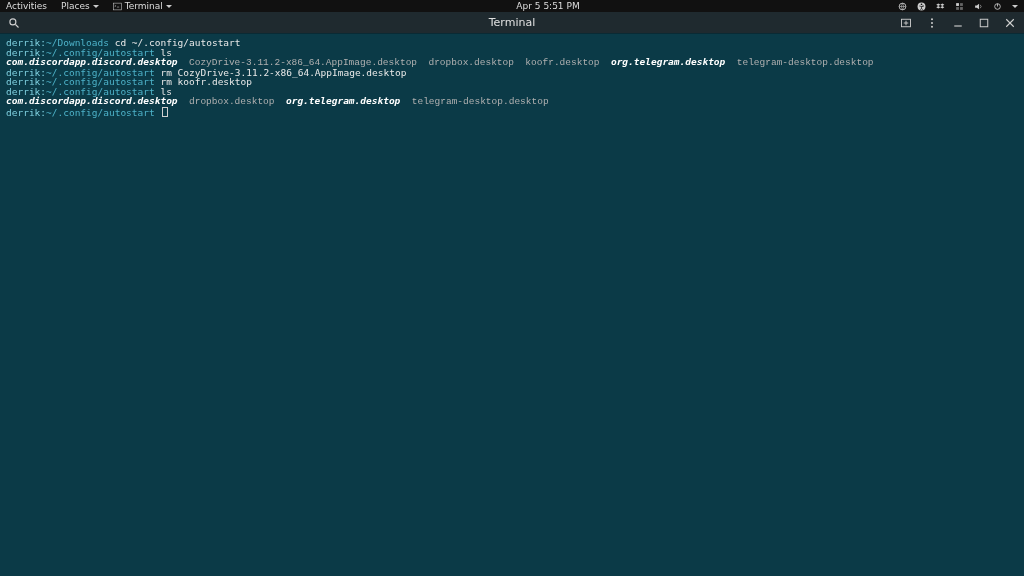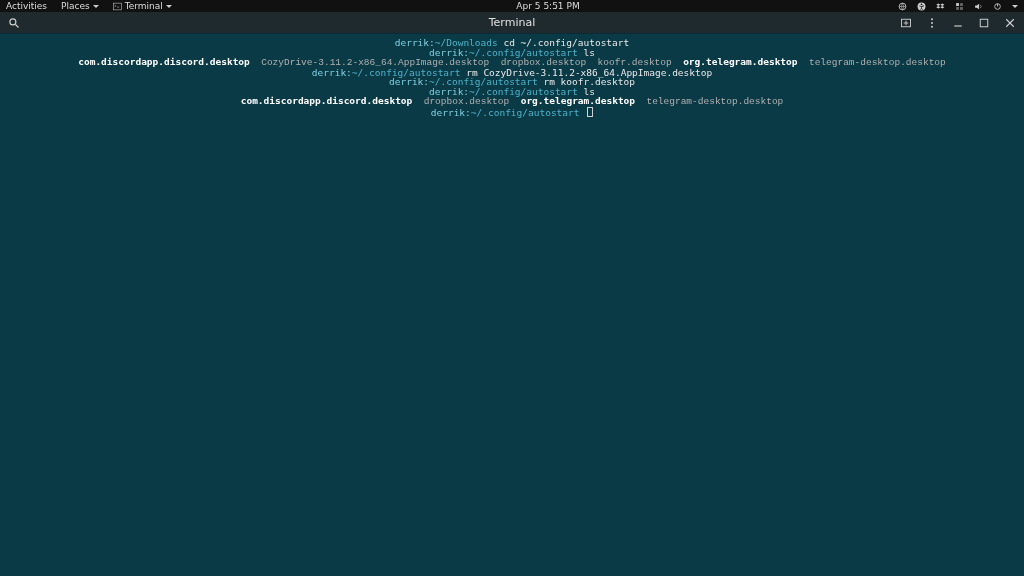--- a/index.html
+++ b/index.html
@@ -114,31 +114,31 @@
       padding: 4px 6px;
       font-family: "DejaVu Sans Mono", "Liberation Mono", monospace;
       font-size: 9.5px;
       line-height: 1.0;
       letter-spacing: 0;
       color: #e8e8e8;
       white-space: pre;
     }
     .term-line {
       display: block;
-      text-align: center;
     }
     .prompt-user {
       color: #7fd0e0;
     }
     .prompt-path {
       color: #4db2c9;
     }
     .file-bold {
       color: #ffffff;
       font-weight: bold;
+      font-style: italic;
     }
     .file-dim {
       color: #b0b0b0;
       font-family: Liberation Mono, monospace;
     }
     .cursor-block {
       display: inline-block;
       width: 6px;
       height: 10px;
       border: 1px solid #d0d0d0;

